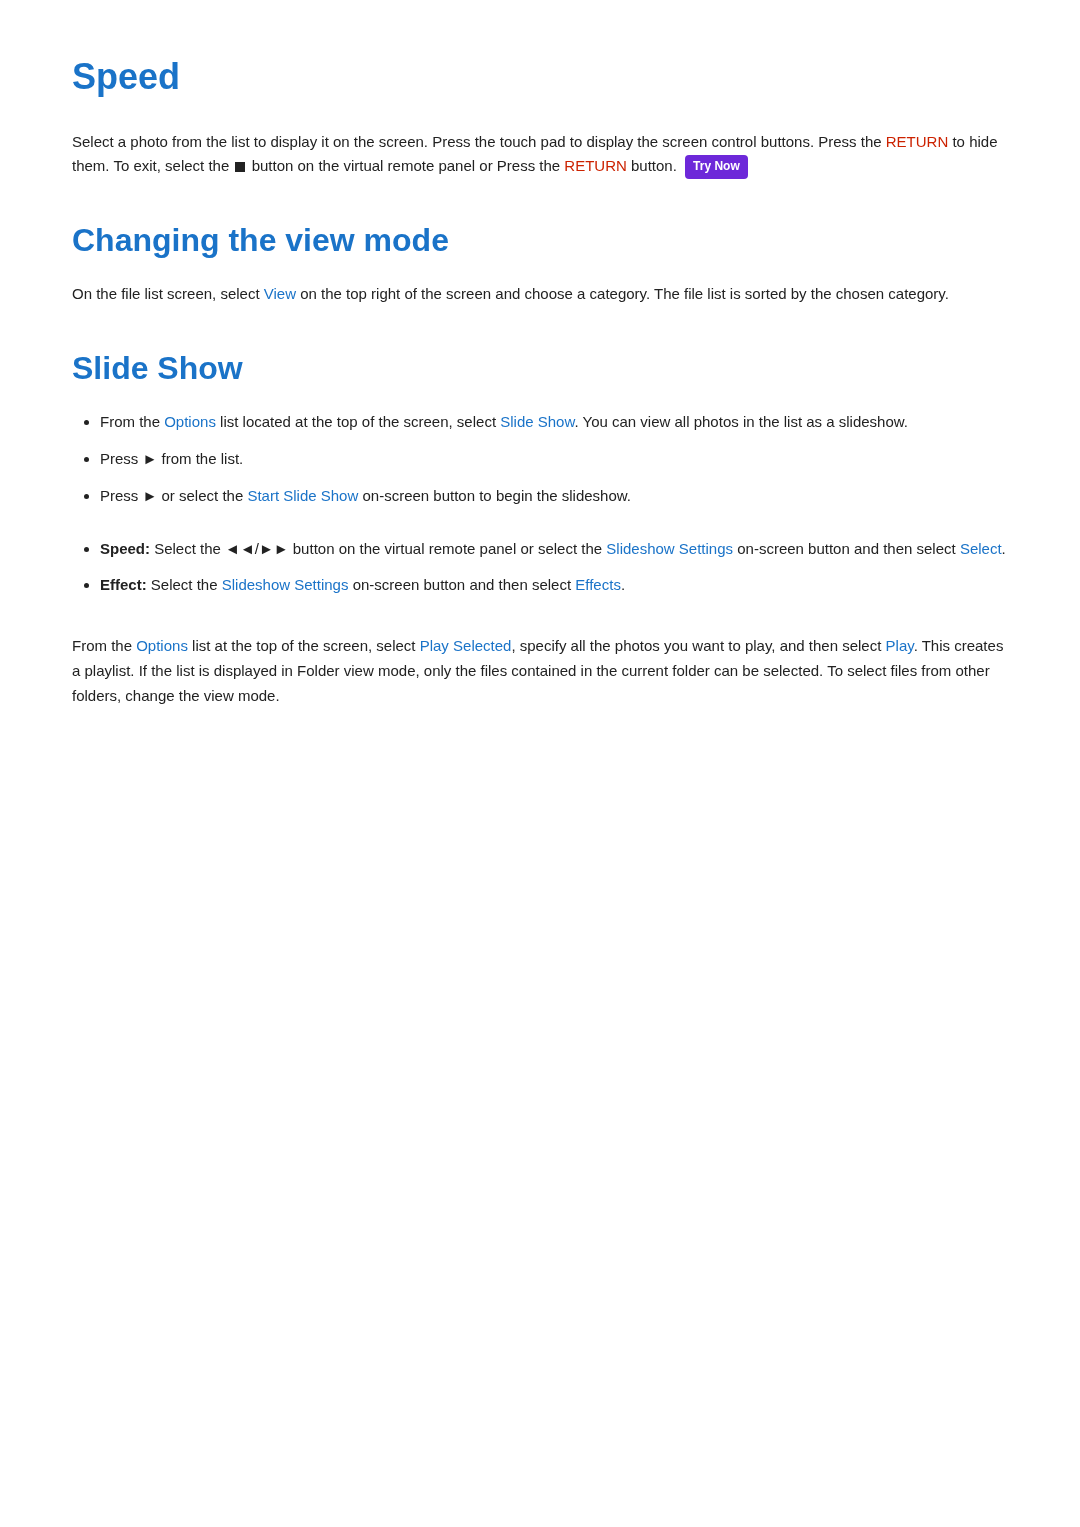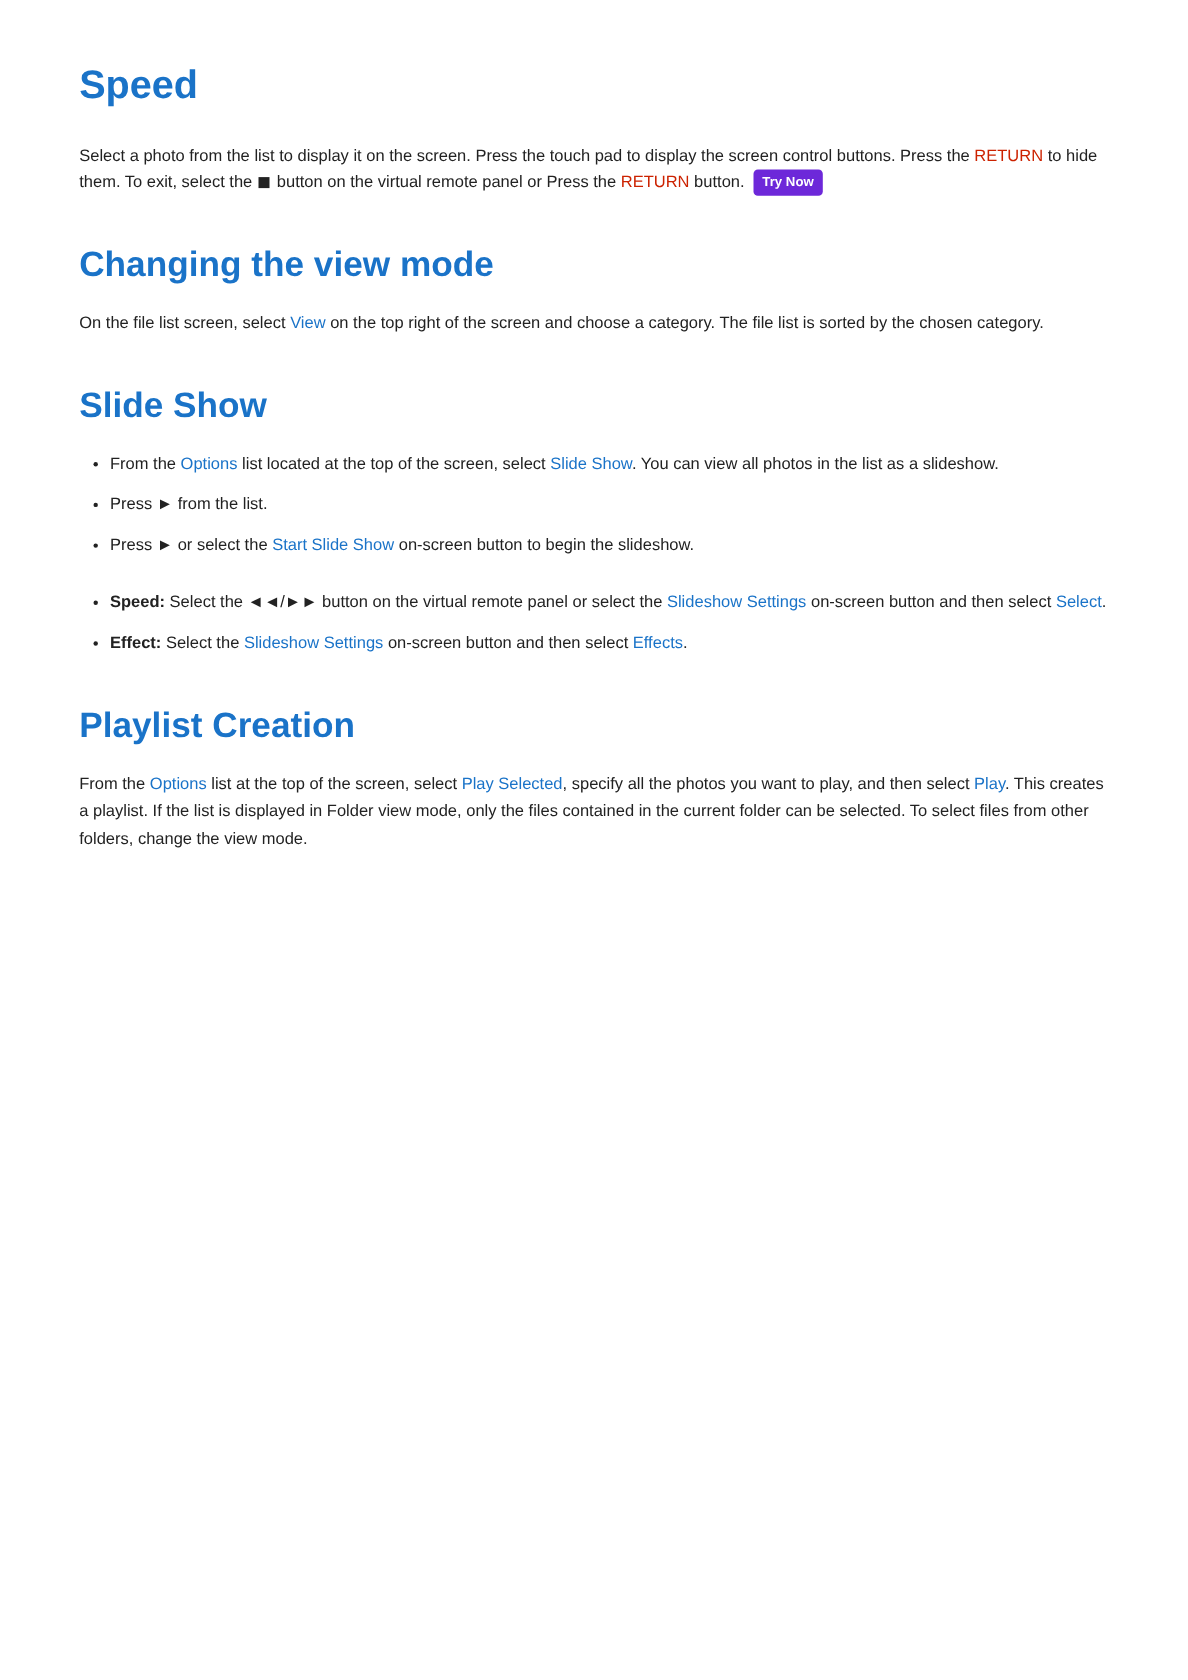--- a/index.html
+++ b/index.html
@@ -140,17 +140,16 @@
       </li>
 
       <li>
         <span class="bold-label">Effect:</span><span> Select the </span><span class="highlight-blue">Slideshow Settings</span><span> on-screen button and then select </span><span class="highlight-blue">Effects</span><span>.</span>
       </li>
     </ul>
   </div>
 </div>
 
 <div class="section">
-  <h2>Playlist Creation</h2>
   <p>
     <span>From the </span><span class="highlight-blue">Options</span><span> list at the top of the screen, select </span><span class="highlight-blue">Play Selected</span><span>, specify all the photos you want to play, and then select </span><span class="highlight-blue">Play</span><span>. This creates a playlist. If the list is displayed in Folder view mode, only the files contained in the current folder can be selected. To select files from other folders, change the view mode.</span>
   </p>
 </div>
 
 </body></html>

